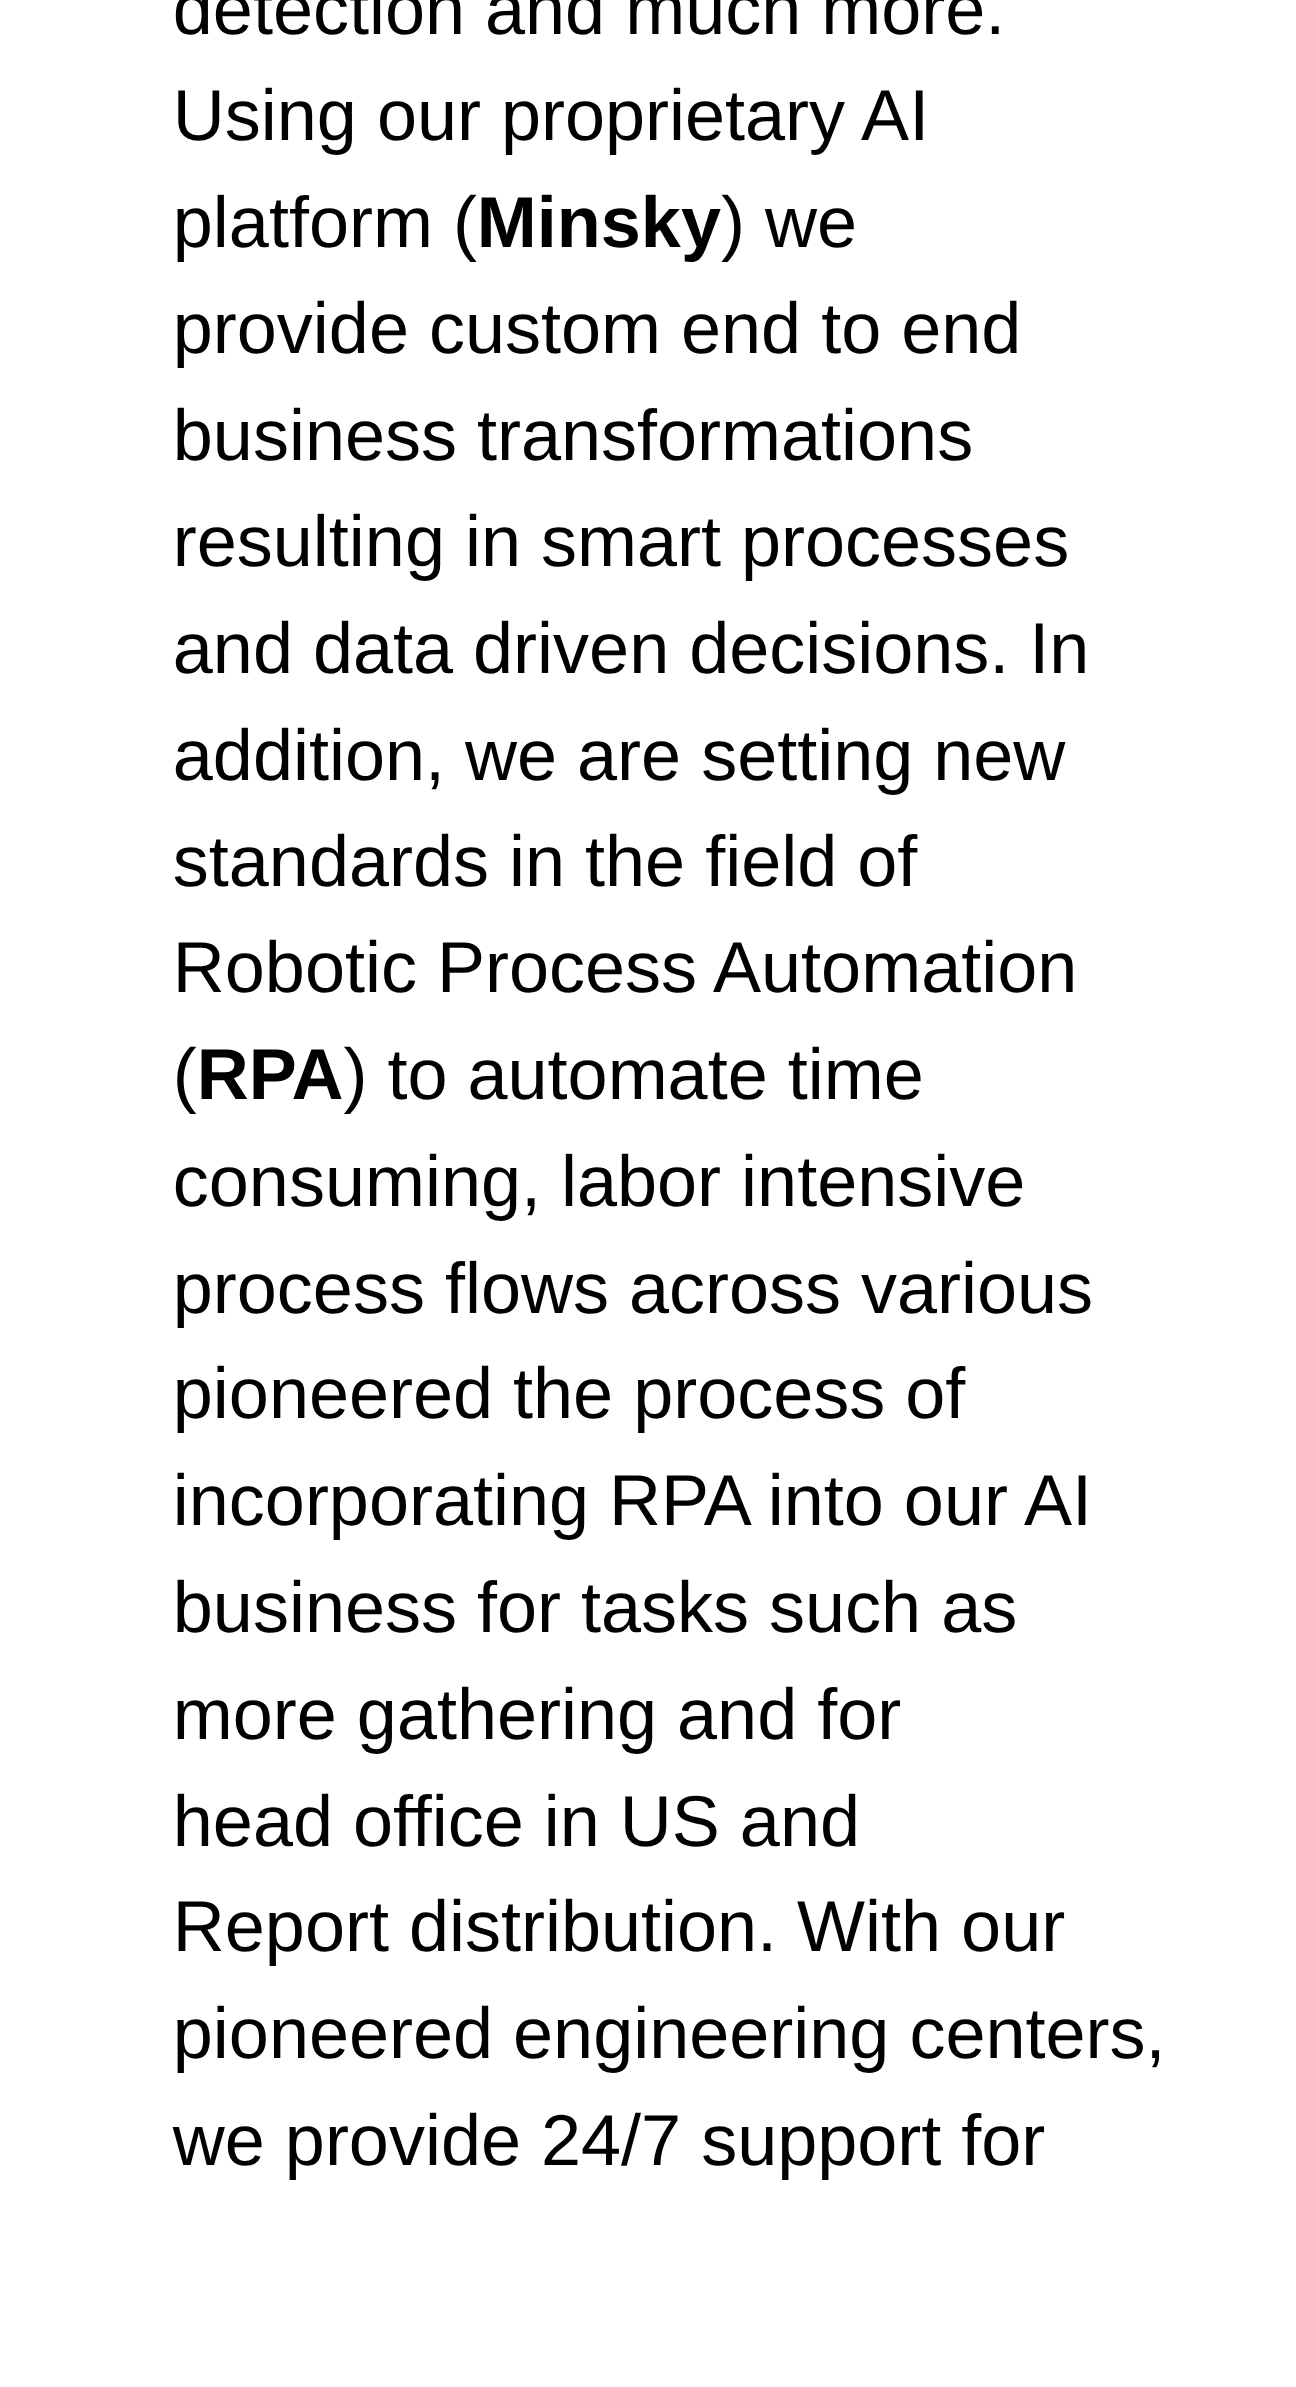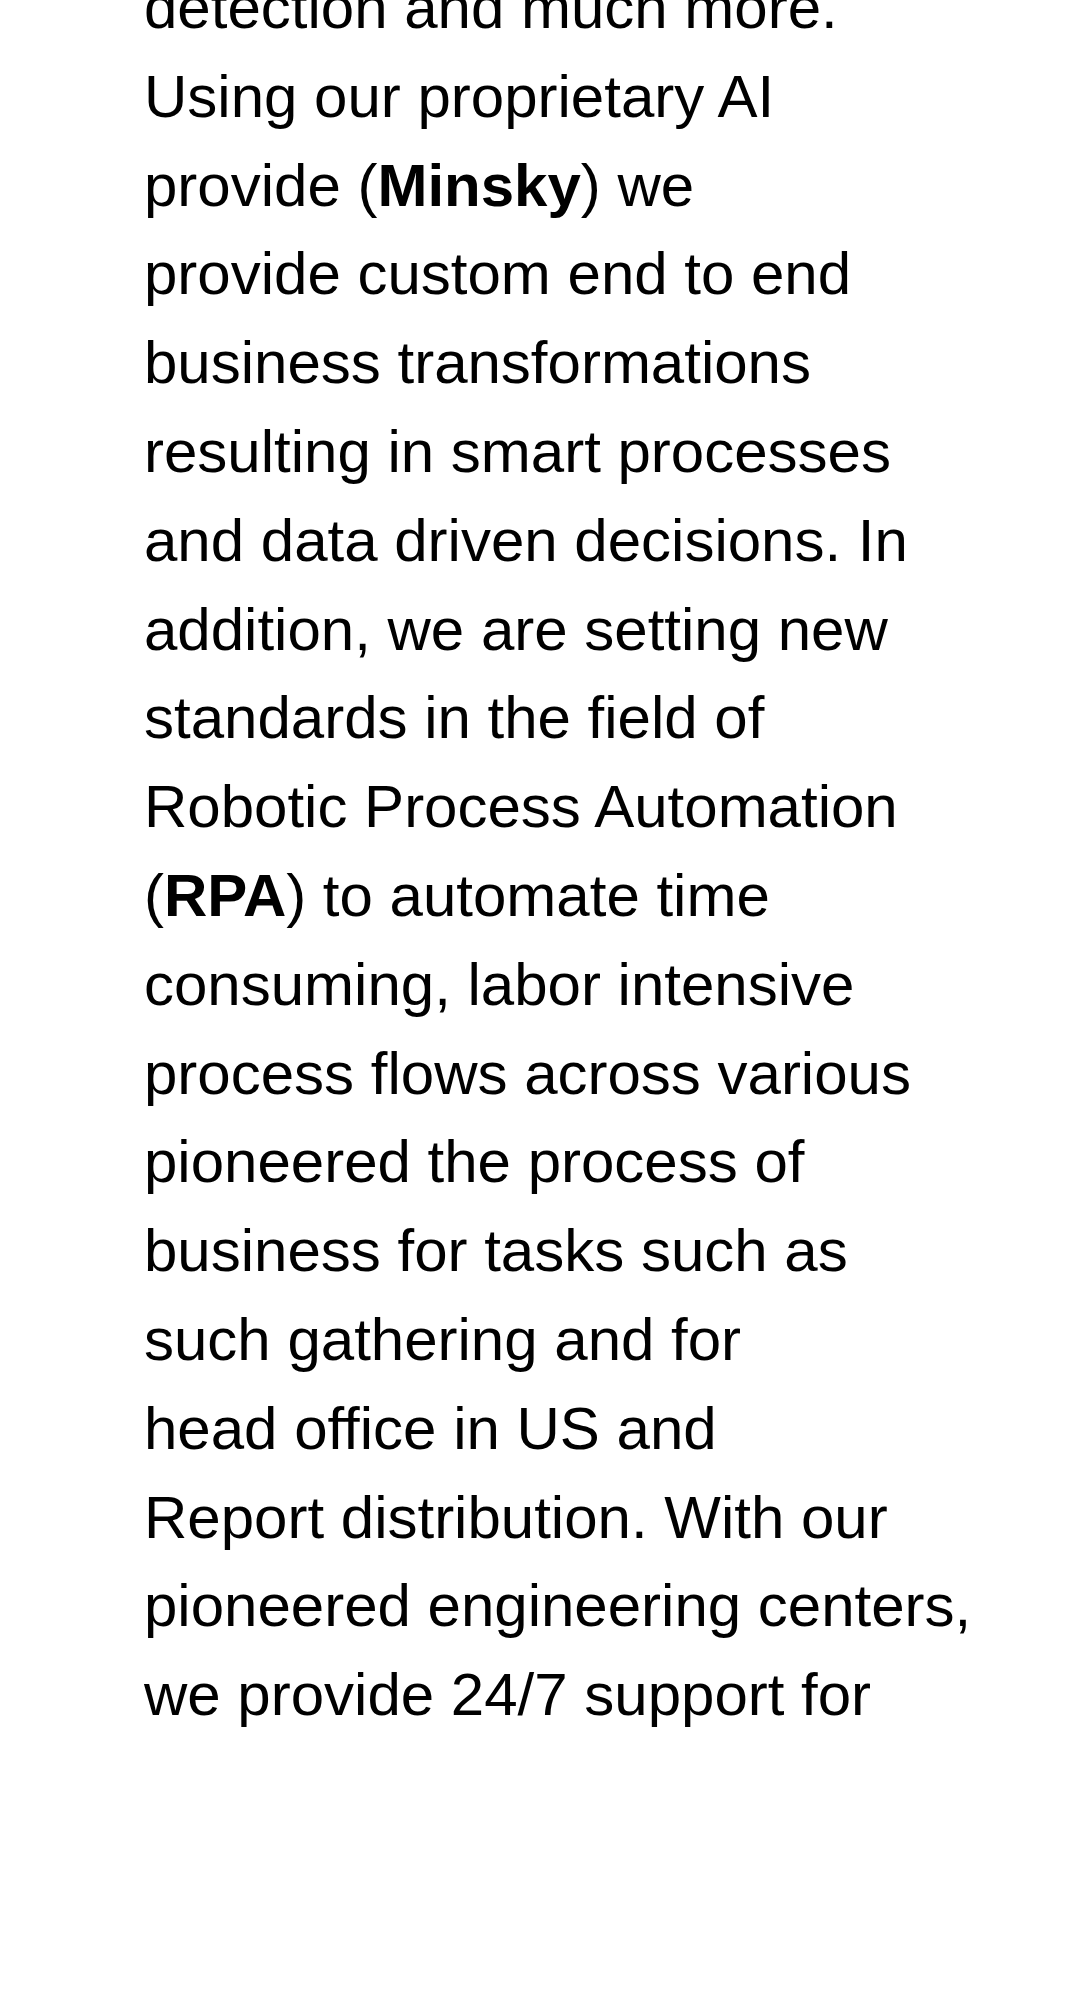--- a/index.html
+++ b/index.html
@@ -38,32 +38,33 @@
     margin-top: 12px;
   }
 </style>
 </head>
 <body style="background: rgb(255, 255, 255);">
 
 <main class="page">
   <p class="para">
       <span class="line"><span class="run">detection and much more.</span></span>
       <span class="line"><span class="run">Using our proprietary AI</span></span>
-      <span class="line"><span class="run">provide (</span><span class="run-bold">Minsky</span><span class="run">) we</span></span>
+      <span class="line"><span class="run">platform (</span><span class="run-bold">Minsky</span><span class="run">) we</span></span>
       <span class="line"><span class="run">provide custom end to end</span></span>
       <span class="line"><span class="run">business transformations</span></span>
       <span class="line"><span class="run">resulting in smart processes</span></span>
       <span class="line"><span class="run">and data driven decisions. In</span></span>
       <span class="line"><span class="run">addition, we are setting new</span></span>
       <span class="line"><span class="run">standards in the field of</span></span>
       <span class="line"><span class="run">Robotic Process Automation</span></span>
       <span class="line"><span class="run">(</span><span class="run-bold">RPA</span><span class="run">) to automate time</span></span>
       <span class="line"><span class="run">consuming, labor intensive</span></span>
       <span class="line"><span class="run">process flows across various</span></span>
       <span class="line"><span class="run">pioneered the process of</span></span>
+      <span class="line"><span class="run">incorporating RPA into our AI</span></span>
       <span class="line"><span class="run">business for tasks such as</span></span>
-      <span class="line"><span class="run">such gathering and for</span></span>
+      <span class="line"><span class="run">more gathering and for</span></span>
       <span class="line"><span class="run">head office in US and</span></span>
       <span class="line"><span class="run">Report distribution. With our</span></span>
       <span class="line"><span class="run">pioneered engineering centers,</span></span>
       <span class="line"><span class="run">we provide 24/7 support for</span></span>
     </p>
 </main>
 
 </body></html>

